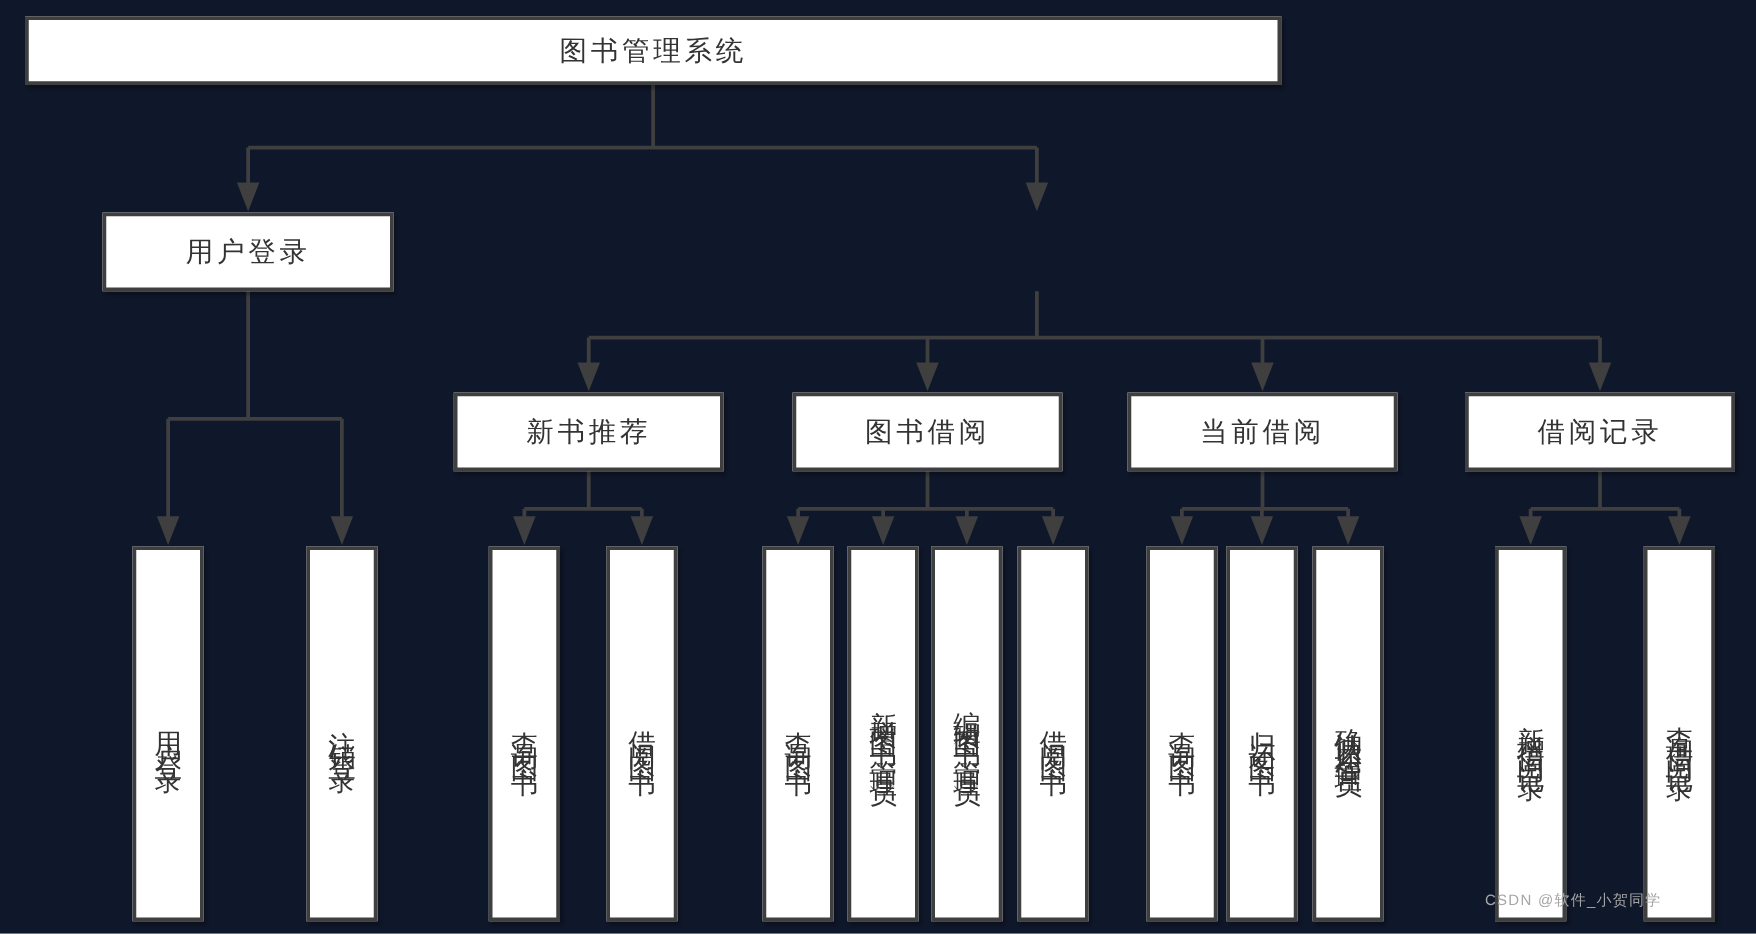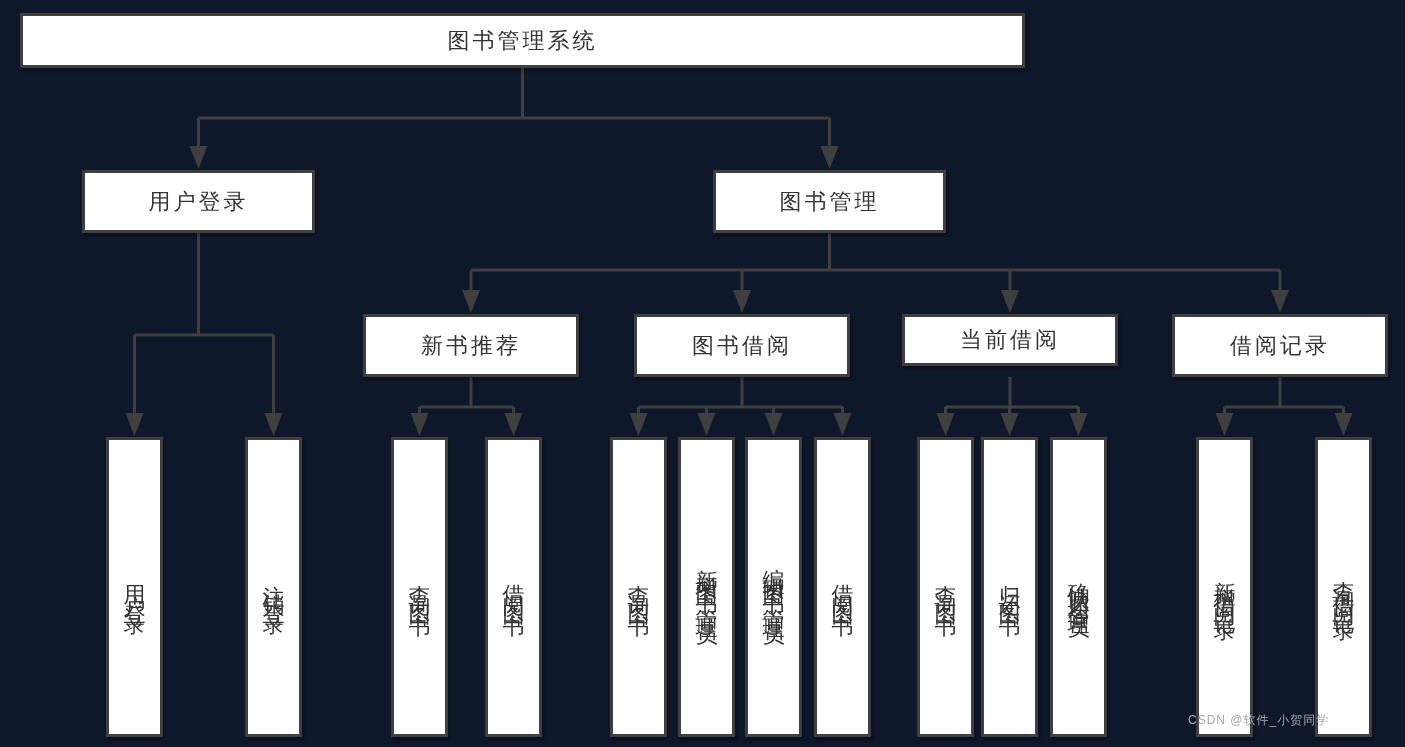--- a/index.html
+++ b/index.html
@@ -106,25 +106,24 @@
       <polygon points="1069.5,413 1087.5,413 1078.5,436"></polygon>
 
       <polygon points="1215.5,413 1233.5,413 1224.5,436"></polygon>
       <polygon points="1334.5,413 1352.5,413 1343.5,436"></polygon>
     </g>
   </svg>
 
   <div class="box h-box" style="left:20px; top:13px; width:1005px; height:55px;">图书管理系统</div>
 
   <div class="box h-box" style="left:82px; top:170px; width:233px; height:63px;">用户登录</div>
-  <div class="box h-box" style="left:713px; top:170px; width:233px; height:63px;">图书管理</div>
 
   <div class="box h-box" style="left:634px; top:314px; width:216px; height:63px;">图书借阅</div>
   <div class="box h-box" style="left:363px; top:314px; width:216px; height:63px;">新书推荐</div>
-  <div class="box h-box" style="left:902px; top:314px; width:216px; height:52px;">当前借阅</div>
+  <div class="box h-box" style="left:902px; top:314px; width:216px; height:63px;">当前借阅</div>
   <div class="box h-box" style="left:1172px; top:314px; width:216px; height:63px;">借阅记录</div>
 
   <div class="box v-box" style="left:106px; top:437px; width:57px; height:300px;">用户登录</div>
   <div class="box v-box" style="left:245px; top:437px; width:57px; height:300px;">注销登录</div>
 
   <div class="box v-box" style="left:391px; top:437px; width:57px; height:300px;">查询图书</div>
   <div class="box v-box" style="left:485px; top:437px; width:57px; height:300px;">借阅图书</div>
 
   <div class="box v-box" style="left:610px; top:437px; width:57px; height:300px;">查询图书</div>
   <div class="box v-box mid" style="left:678px; top:437px; width:57px; height:300px;">新增图书（管理员）</div>

